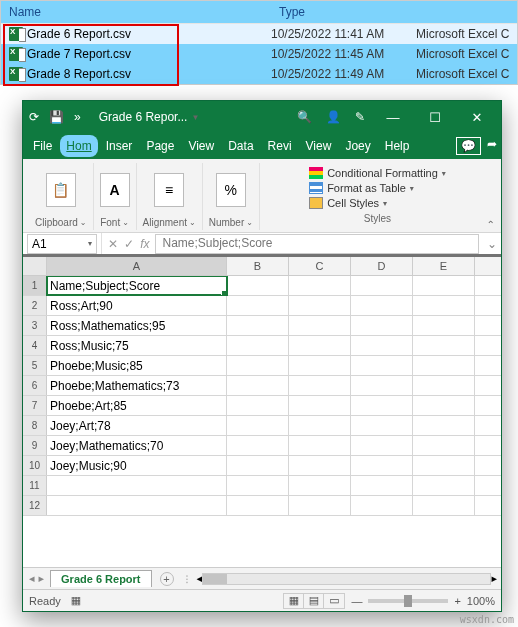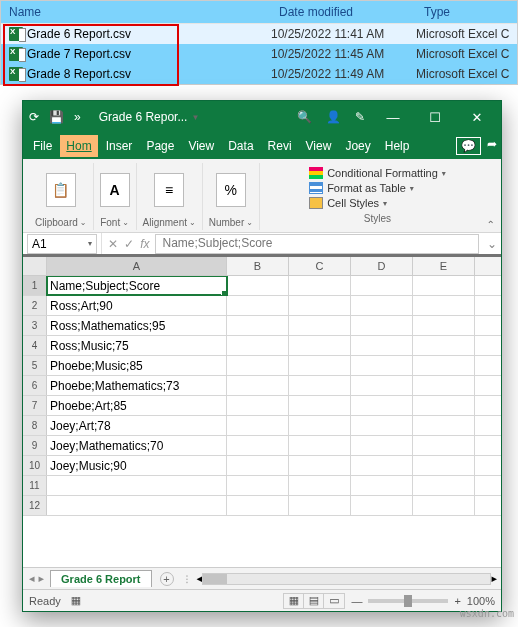--- a/index.html
+++ b/index.html
@@ -26,21 +26,21 @@
   .excel { position: absolute; left: 22px; top: 100px; width: 480px; height: 512px; box-shadow: 0 8px 24px rgba(0,0,0,0.4); border: 1px solid #0a6a3a; background: #fff; display: flex; flex-direction: column; }
 
   .titlebar { background: #0f7a40; color: #fff; display: flex; align-items: center; height: 32px; font-size: 12px; padding: 0 6px; }
   .tb-left { display: flex; align-items: center; gap: 10px; }
   .tb-title { margin-left: 18px; flex: 1; display: flex; align-items: center; gap: 4px; }
   .tb-right { display: flex; align-items: center; gap: 14px; margin-right: 4px; }
   .win-btn { width: 28px; text-align: center; font-size: 13px; }
 
   .menubar { display: flex; background: #0f7a40; color: #fff; font-size: 12px; height: 26px; align-items: center; padding: 0 4px; gap: 2px; }
   .menu-item { padding: 4px 6px; }
-  .menu-item.active { background: #fdba74; color: #0f7a40; }
+  .menu-item.active { background: #7dd3fc; color: #0f7a40; border-radius: 8px; }
   .menu-end { margin-left: auto; display: flex; gap: 6px; }
 
   .ribbon { background: #f3f3f3; border-bottom: 1px solid #d6d6d6; padding: 4px 6px 2px 6px; display: flex; font-size: 11px; }
   .rgroup { display: flex; flex-direction: column; align-items: center; border-right: 1px solid #e0e0e0; padding: 2px 6px; }
   .rgroup-body { display: flex; align-items: center; justify-content: center; height: 50px; gap: 2px; }
   .rgroup-label { font-size: 10px; color: #666; margin-top: 2px; display: flex; align-items: center; gap: 2px; }
   .big-btn { width: 30px; height: 34px; border: 1px solid #bbb; background: #fff; display: flex; align-items: center; justify-content: center; font-size: 14px; }
   .styles-group { flex: 1; border-right: none; }
   .styles-body { display: flex; flex-direction: column; align-items: flex-start; gap: 3px; height: auto; padding: 2px 4px; }
   .style-row { display: flex; align-items: center; gap: 4px; font-size: 11px; color: #333; }
@@ -80,30 +80,29 @@
 
   .statusbar { display: flex; align-items: center; background: #f3f3f3; border-top: 1px solid #ccc; height: 22px; font-size: 11px; color: #555; padding: 0 6px; gap: 10px; }
   .status-right { margin-left: auto; display: flex; align-items: center; gap: 6px; }
   .view-btns { display: flex; border: 1px solid #ccc; }
   .view-btn { width: 20px; height: 14px; border-right: 1px solid #ccc; display: flex; align-items: center; justify-content: center; }
   .view-btn:last-child { border-right: none; }
   .zoom-slider { width: 80px; height: 4px; background: #ccc; position: relative; }
   .zoom-slider::before { content: ""; position: absolute; left: 50%; top: -3px; width: 2px; height: 10px; background: #666; }
   .zoom-thumb { position: absolute; left: 50%; top: -4px; width: 8px; height: 12px; background: #999; transform: translateX(-50%); }
 
-  .watermark { position: absolute; right: 4px; bottom: 8px; font-size: 10px; color: #999; font-family: monospace; }
+  .watermark { position: absolute; right: 4px; bottom: 2px; font-size: 10px; color: #999; font-family: monospace; }
   .drop { font-size: 8px; color: #666; }
 </style>
 </head>
 <body>
 
 <div class="explorer">
   <div class="exp-header">
     <div class="exp-col-name">Name</div>
-    <div class="exp-col-date">Date modified</div>
     <div class="exp-col-type">Type</div>
   </div>
   <div class="exp-rows">
     <div class="red-box"></div>
     <div class="exp-row sel">
       <div class="fname">
           <span class="csv-icon"></span>
           <span>Grade 6 Report.csv</span>
         </div>
       <div class="fdate">10/25/2022 11:41 AM</div>

